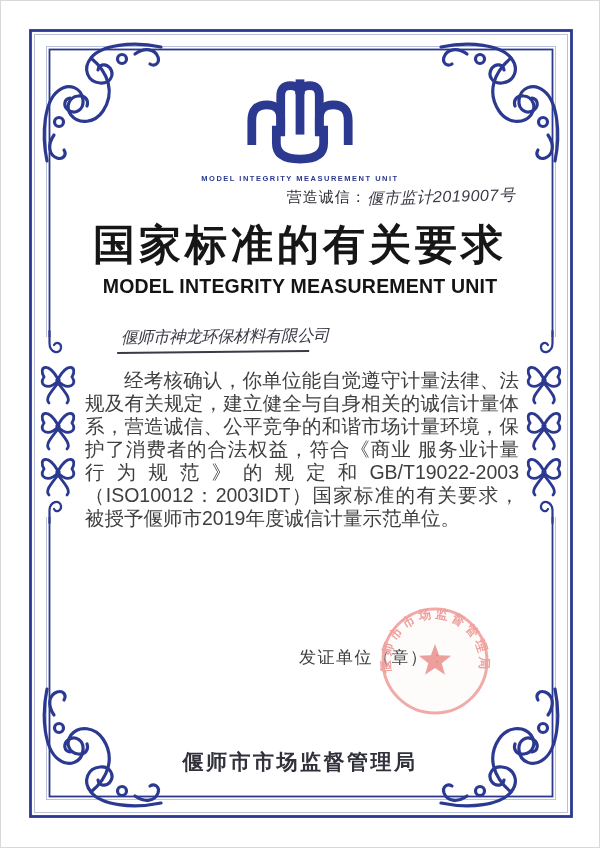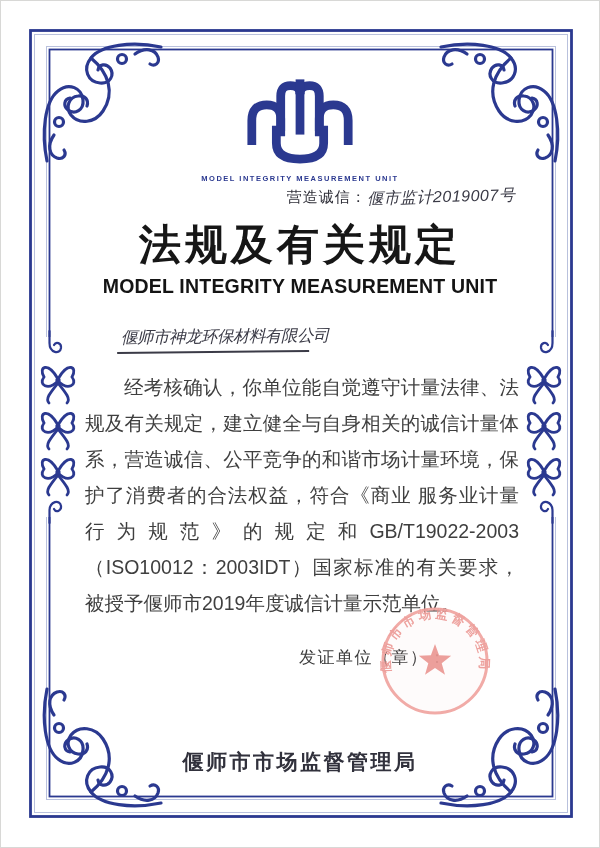--- a/index.html
+++ b/index.html
@@ -39,21 +39,21 @@
 
   .company {
     position:absolute; top:320px; left:116px; width:192px; height:32px;
     border-bottom:2px solid #3b3b47; font-size:16.5px; letter-spacing:-0.5px;
     font-style:italic; color:#3a3a46; transform:rotate(-0.6deg);
     white-space:nowrap; padding-left:4px; line-height:30px;
   }
 
   .body-text {
     position:absolute; top:368px; left:84px; width:434px;
-    font-size:19.5px; line-height:36px; color:#3f3f3f;
+    font-size:19.5px; line-height:23px; color:#3f3f3f;
     text-align:justify; text-indent:39px;
   }
 
   .issuer-label {
     position:absolute; top:645px; left:298px; font-size:17px; color:#3c3c3c;
     letter-spacing:1.5px;
   }
   .seal { position:absolute; top:596px; left:370px; width:128px; height:128px; opacity:0.92; }
 
   .issuer-name {
@@ -127,21 +127,21 @@
         <path d="M48 58 V78 Q48 96 75 96 Q102 96 102 78 V58"></path>
       </g>
     </svg>
     <div class="logo-caption">MODEL INTEGRITY MEASUREMENT UNIT</div>
   </div>
 
   <div class="cert-no">
     <span class="label">营造诚信：</span><span class="value">偃市监计2019007号</span>
   </div>
 
-  <div class="title">法规及有关规定</div>
+  <div class="title">国家标准的有关要求</div>
   <div class="subtitle">MODEL INTEGRITY MEASUREMENT UNIT</div>
 
   <div class="company">偃师市神龙环保材料有限公司</div>
 
   <div class="body-text">经考核确认，你单位能自觉遵守计量法律、法规及有关规定，建立健全与自身相关的诚信计量体系，营造诚信、公平竞争的和谐市场计量环境，保护了消费者的合法权益，符合《商业 服务业计量行为规范》的规定和GB/T19022-2003（ISO10012：2003IDT）国家标准的有关要求，被授予偃师市2019年度诚信计量示范单位。</div>
 
   <div class="issuer-label">发证单位（章）：</div>
 
   <svg class="seal" viewBox="0 0 128 128" xmlns="http://www.w3.org/2000/svg">
     <circle cx="64" cy="64" r="52" fill="rgba(244,184,180,0.05)" stroke="#f0a4a0" stroke-width="3"></circle>

